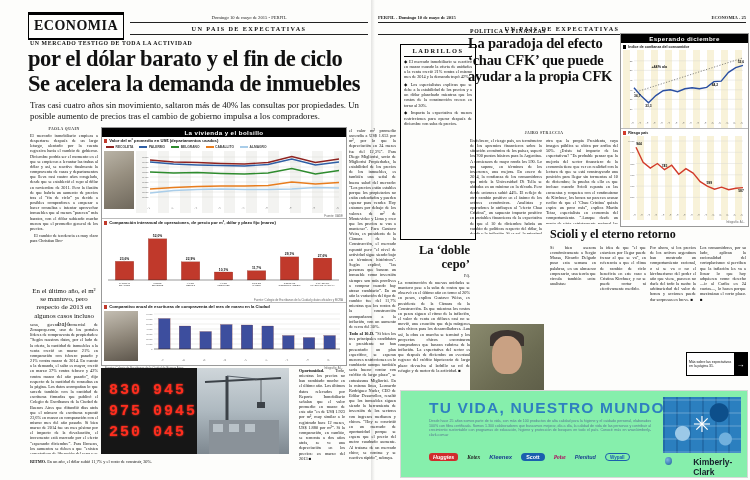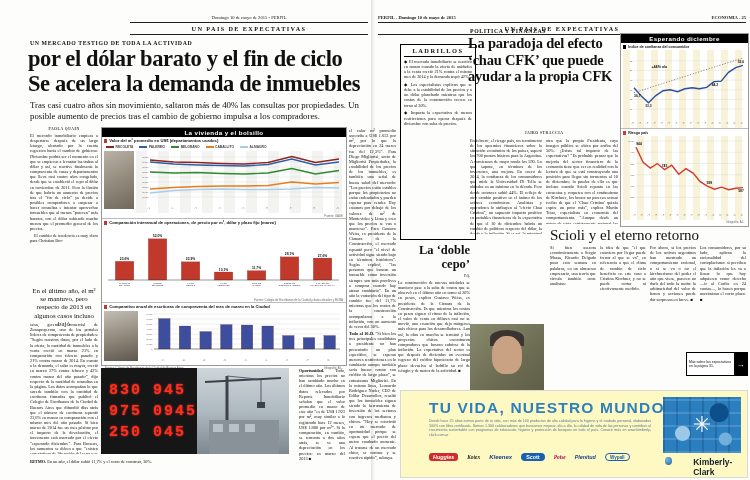--- a/index.html
+++ b/index.html
@@ -43,35 +43,35 @@
   .photo2{background:linear-gradient(165deg,#c4beb2 0%,#8d8578 55%,#5d564c 100%);}
   .board{background:#161616;display:flex;flex-direction:column;justify-content:center;gap:4px;padding-left:8px;}
   .board .row{color:#ff2d1e;font-family:Liberation Mono, monospace;font-weight:bold;font-size:15px;
               text-shadow:0 0 2px rgba(255,60,40,.9);letter-spacing:2px;}
   .crane{background:linear-gradient(180deg,#cfd6da 0%,#aeb9c0 50%,#7e8890 100%);position:relative;overflow:hidden;}
   .ladbox{border:1px solid #000;padding:2px 3px;}
   .ladtitle{font-size:6.4px;font-weight:bold;letter-spacing:1.5px;text-align:center;
             border-bottom:0.7px solid #000;padding-bottom:1.5px;margin-bottom:2px;}
   .laditem{font-size:4.3px;line-height:5.2px;text-align:justify;margin-bottom:2.5px;}
   .subhead{font-weight:bold;font-size:12.5px;line-height:13.5px;text-align:right;}
-  .sciolihead{font-weight:normal;font-size:15px;}
+  .sciolihead{font-weight:bold;font-size:12px;}
   .masbox{border:1px solid #000;background:#fff;display:flex;align-items:center;}
   .masbox .txt{font-size:3.5px;line-height:4.2px;padding:2px;flex:1;}
   .masbox .arr{width:13px;height:100%;background:#000;color:#fff;display:flex;align-items:center;
                justify-content:center;font-size:8px;}
   .scioliphoto{background:linear-gradient(140deg,#8a8a6e 0%,#6b6b52 40%,#4a4a3a 100%);position:relative;overflow:hidden;}
   .head-sh{position:absolute;left:22px;top:12px;width:30px;height:38px;background:#c9a183;border-radius:46% 46% 40% 40%;}
   .hair-sh{position:absolute;left:20px;top:6px;width:34px;height:16px;background:#3c3430;border-radius:50% 50% 0 0;}
   .suit-sh{position:absolute;left:0;bottom:0;width:100%;height:68px;background:#23242b;
            clip-path:polygon(0 100%,0 45%,30% 12%,50% 0,70% 12%,100% 45%,100% 100%);}
   .shirt-sh{position:absolute;left:29px;bottom:38px;width:16px;height:26px;background:#e9e6df;
             clip-path:polygon(0 0,100% 0,50% 100%);}
   .tie-sh{position:absolute;left:34px;bottom:30px;width:6px;height:34px;background:#a41f24;
           clip-path:polygon(20% 0,80% 0,100% 100%,0 100%);}
-  .adbox{border:0.7px solid #d8d8d8;background:#fef9c3;}
+  .adbox{border:0.7px solid #d8d8d8;background:#86efac;}
   .adhead{color:#2e7fc0;font-size:15.5px;letter-spacing:1.2px;font-weight:bold;}
   .adbody{font-size:3.6px;line-height:4.6px;color:#55778f;text-align:justify;}
   .logorow{display:flex;align-items:center;gap:9px;}
   .logo{font-size:5.4px;font-weight:bold;}
   .collage{background-color:#2b7fbf;
     background-image:
       radial-gradient(circle at 25% 65%, #9cc9e8 0 7px, rgba(0,0,0,0) 8px),
       radial-gradient(circle at 72% 28%, #0d4f8b 0 9px, rgba(0,0,0,0) 10px),
       radial-gradient(circle at 80% 75%, #71b0dd 0 6px, rgba(0,0,0,0) 7px),
       repeating-linear-gradient(0deg, rgba(255,255,255,.14) 0 2px, rgba(0,0,0,0) 2px 13px),
@@ -80,20 +80,21 @@
   .collage .star{color:#fff;font-size:22px;}
   .kclogo{display:flex;align-items:flex-start;gap:21px;font-family:"Liberation Sans",sans-serif;
           font-weight:bold;font-size:8.5px;color:#15202b;}
   .kcball{width:8px;height:8px;border-radius:50%;background:radial-gradient(circle at 35% 35%,#7db6e0,#1c5f9e);}
 </style>
 </head>
 <body>
 
 <div class="spread">
 
+  <div class="abs masthead" style="left:28px;top:12px;width:94px;height:20px;">ECONOMIA</div>
   <div class="abs dateline" style="left:130px;top:15px;width:238px;text-align:center;">Domingo 10 de mayo de 2015 - PERFIL</div>
   <div class="abs rule" style="left:130px;top:22px;width:238px;"></div>
   <div class="abs banner" style="left:130px;top:25px;width:238px;">UN PAIS DE EXPECTATIVAS</div>
   <div class="abs rule" style="left:130px;top:34px;width:238px;"></div>
 
   <div class="abs dateline" style="left:378px;top:15px;width:180px;font-weight:bold;">PERFIL - Domingo 10 de mayo de 2015</div>
   <div class="abs dateline" style="left:560px;top:15px;width:186px;text-align:right;font-weight:bold;">ECONOMIA - 25</div>
   <div class="abs rule" style="left:378px;top:22px;width:368px;"></div>
   <div class="abs banner" style="left:378px;top:25px;width:368px;">UN PAIS DE EXPECTATIVAS</div>
   <div class="abs rule" style="left:378px;top:34px;width:368px;"></div>

